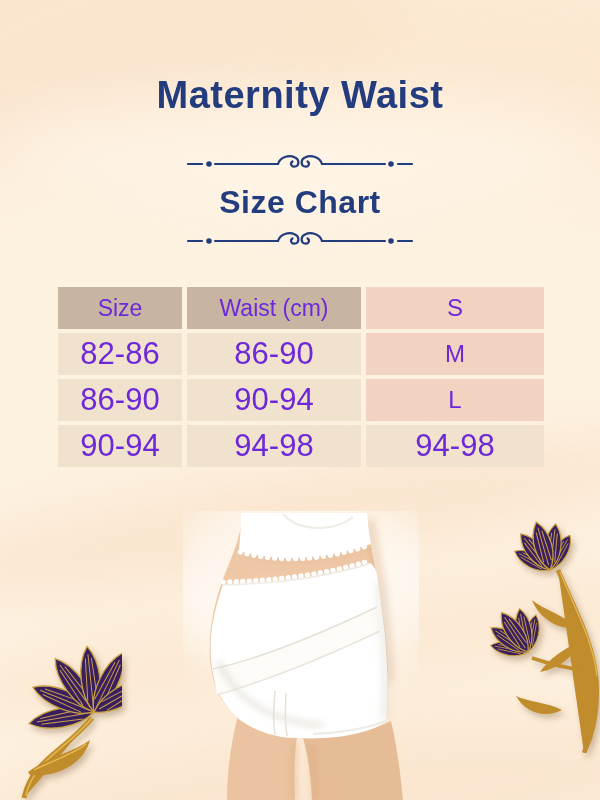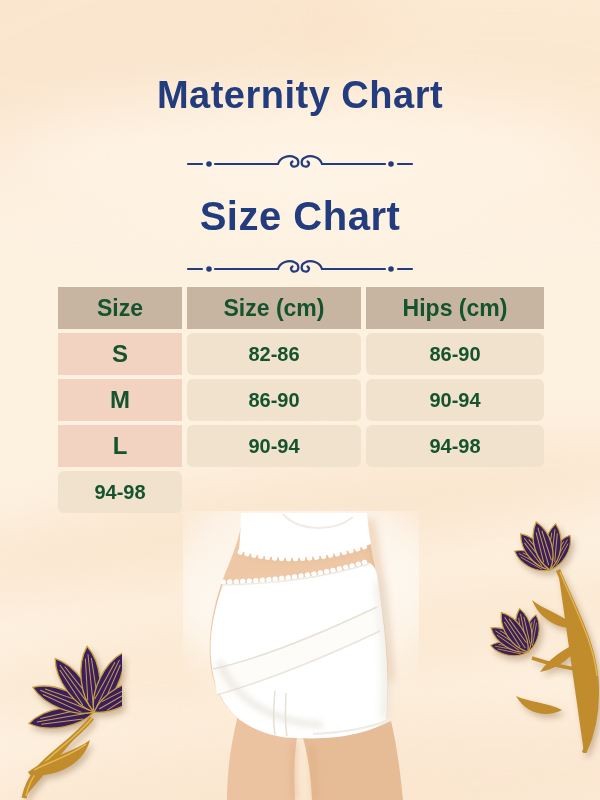--- a/index.html
+++ b/index.html
@@ -10,34 +10,34 @@
   #w2{right:-140px;top:-50px;width:460px;height:230px;background:#fbe3c8;opacity:.6;filter:blur(40px);}
   #w3{left:0;top:95px;width:600px;height:120px;background:#fff6e9;opacity:.75;filter:blur(30px);}
   #w4{left:-90px;top:470px;width:780px;height:95px;background:#f8dcbf;opacity:.5;filter:blur(26px);transform:rotate(-9deg);}
   #w5{left:-70px;top:600px;width:820px;height:85px;background:#fae3c8;opacity:.55;filter:blur(24px);transform:rotate(-8deg);}
   #w6{left:-50px;bottom:-70px;width:780px;height:150px;background:#f9ddc1;opacity:.5;filter:blur(30px);transform:rotate(-5deg);}
 
   .layer{position:absolute;z-index:2;}
   #title{left:0;top:74px;width:600px;text-align:center;
          font-size:38px;font-weight:bold;color:#223c7e;letter-spacing:.5px;}
   #sizechart-block{left:0;top:152px;width:600px;display:flex;flex-direction:column;align-items:center;gap:2px;}
-  #sizechart-block h2{margin:16px 0;font-size:40px;font-weight:bold;color:#223c7e;letter-spacing:.5px;}
+  #sizechart-block h2{margin:6px 0;font-size:32px;font-weight:bold;color:#223c7e;letter-spacing:.5px;}
   .divider{display:block;}
   .divider path,.divider circle{stroke:#223c7e;}
   .divider circle{fill:#223c7e;}
 
   
   #table{left:58px;top:287px;width:486px;display:grid;
          grid-template-columns:124px 174px 178px;column-gap:5px;row-gap:4px;
          grid-auto-rows:42px;}
   .cell{display:flex;align-items:center;justify-content:center;
-        color:#14532d;font-weight:bold;}
+        color:#6d28d9;font-weight:normal;}
   .th{background:#c7b5a2;font-size:23px;}
   .size-cell{background:#f2d3c1;font-size:24px;}
-  .val-cell{background:#f0e2cc;font-size:20px;border-radius:6px;}
+  .val-cell{background:#f0e2cc;font-size:31px;}
 
   
   #photo{left:183px;top:511px;width:236px;height:289px;z-index:1;}
   .flower{z-index:3;filter:drop-shadow(3px 4px 3px rgba(110,70,30,.32));}
   #flower-left{left:2px;top:612px;width:120px;height:190px;}
   #flowers-right{left:480px;top:518px;width:120px;height:235px;}
   .petal{fill:#3a1f5e;stroke:#caa23f;stroke-width:1.3;}
   .stripe{stroke:#d8ab4a;stroke-width:1;fill:none;opacity:.9;}
   .gold{fill:#c08c2c;}
   .gold-line{stroke:#e8bd55;fill:none;}
@@ -45,21 +45,21 @@
 </head>
 <body>
 
 <div class="wash" id="w1"></div>
 <div class="wash" id="w2"></div>
 <div class="wash" id="w3"></div>
 <div class="wash" id="w4"></div>
 <div class="wash" id="w5"></div>
 <div class="wash" id="w6"></div>
 
-<div class="layer" id="title">Maternity Chart</div>
+<div class="layer" id="title">Maternity Waist</div>
 
 <div class="layer" id="sizechart-block">
   <svg class="divider" viewBox="0 0 230 24" width="230" height="24">
     <g fill="none" stroke-width="2.2" stroke-linecap="round">
       <path d="M3,12 L17,12"></path>
         <circle cx="24" cy="12" r="1.7" stroke="none"></circle>
       <path d="M30,12 L93,12"></path>
       <path d="M93,12 C95,5 104,2.5 110,5.5 C114.5,7.5 114.5,13.5 110,14.5 C106.5,15.3 104.5,11.5 107.5,9.5"></path>
       <path d="M137,12 C135,5 126,2.5 120,5.5 C115.5,7.5 115.5,13.5 120,14.5 C123.5,15.3 125.5,11.5 122.5,9.5"></path>
       <path d="M137,12 L200,12"></path>
@@ -77,22 +77,21 @@
       <path d="M137,12 C135,5 126,2.5 120,5.5 C115.5,7.5 115.5,13.5 120,14.5 C123.5,15.3 125.5,11.5 122.5,9.5"></path>
       <path d="M137,12 L200,12"></path>
         <circle cx="206" cy="12" r="1.7" stroke="none"></circle>
       <path d="M213,12 L227,12"></path>
     </g>
   </svg>
 </div>
 
 <div class="layer" id="table">
   <div class="cell th">Size</div>
-  <div class="cell th">Size (cm)</div>
-  <div class="cell th">Hips (cm)</div>
+  <div class="cell th">Waist (cm)</div>
 
   <div class="cell size-cell">S</div>
   <div class="cell val-cell">82-86</div>
   <div class="cell val-cell">86-90</div>
 
   <div class="cell size-cell">M</div>
   <div class="cell val-cell">86-90</div>
   <div class="cell val-cell">90-94</div>
 
   <div class="cell size-cell">L</div>

